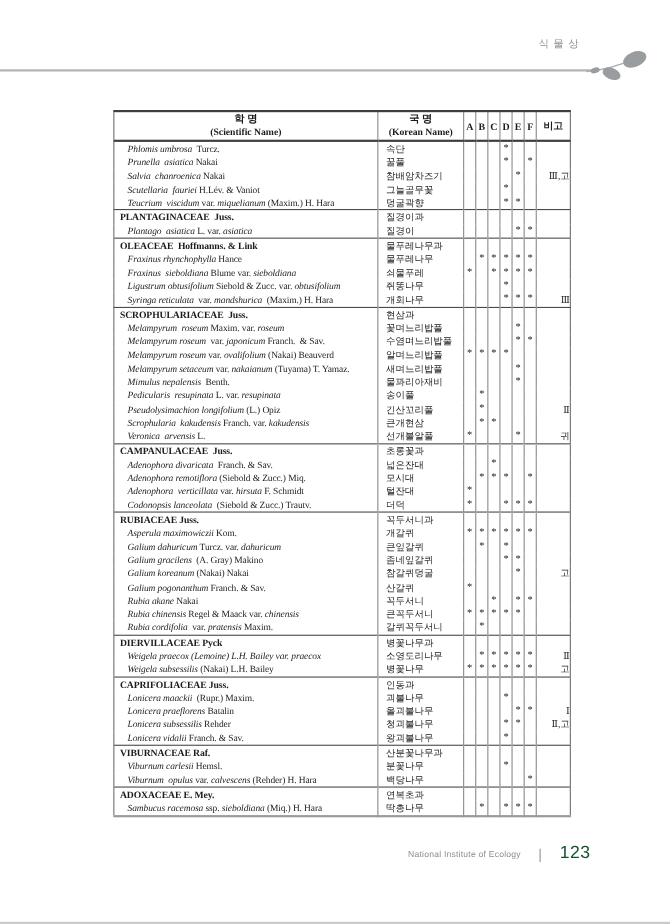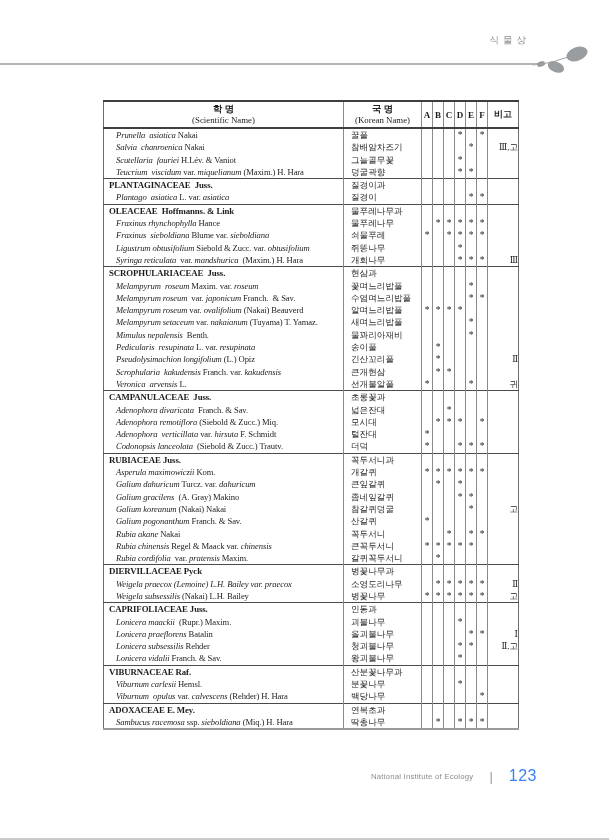--- a/index.html
+++ b/index.html
@@ -15,21 +15,21 @@
   
   table.flora{position:absolute;left:103px;top:100px;width:415px;border-collapse:collapse;table-layout:fixed;}
   table.flora{border-top:2px solid #3f3f3f;border-bottom:2px solid #9a9a9a;
               border-left:1px solid #6e6e6e;border-right:1px solid #6e6e6e;}
   col.c-sci{width:240px;} col.c-kor{width:78px;} col.c-mk{width:11px;} col.c-note{width:31px;}
 
   thead th{border-bottom:2px solid #3f3f3f;border-left:1px solid #8a8a8a;
            font-weight:bold;padding:0;height:25px;vertical-align:middle;background:#fff;}
   thead th:first-child{border-left:none;}
   .h-ko{font-size:9.4px;line-height:1.25;font-weight:bold;}
-  .h-en{font-size:8.8px;line-height:1.1;font-weight:normal;}
+  .h-en{font-size:8.8px;line-height:1.1;font-weight:bold;}
   .h-mk{font-size:9px;}
   .h-note{font-size:9px;}
 
   tbody td{padding:0;height:12.3px;line-height:12.3px;border-left:1px solid #8a8a8a;
            vertical-align:middle;overflow:hidden;}
   tbody td:first-child{border-left:none;}
   tr.fam td{border-top:1px solid #4a4a4a;}
 
   td.sci{padding-left:12px;font-size:8.6px;white-space:pre;letter-spacing:-0.1px;}
   tr.fam td.sci{padding-left:5px;font-weight:bold;font-size:8.8px;font-family:Liberation Serif, serif;}
@@ -37,21 +37,21 @@
   tr.fam td.kor{font-weight:normal;}
   td.mk{text-align:center;font-size:9.5px;}
   td.note{text-align:right;font-size:8.6px;white-space:nowrap;}
   .it{font-style:italic;}
 
   
   .footer{position:absolute;top:767px;right:72px;display:flex;align-items:center;gap:16px;
           font-family:"Liberation Sans","DejaVu Sans",sans-serif;}
   .footer .pub{font-size:7.8px;color:#8c8c8c;letter-spacing:0.2px;}
   .footer .sep{font-size:13px;color:#9a9a9a;font-weight:300;}
-  .footer .pagenum{font-size:16px;color:#3b82f6;letter-spacing:0.5px;}
+  .footer .pagenum{font-size:16px;color:#14532d;letter-spacing:0.5px;}
 
   .bottom-edge{position:absolute;left:0;bottom:0;width:100%;height:2px;background:#c9c9c9;}
 </style>
 </head>
 <body>
 
 <div class="page">
 
   <div class="top-rule"></div>
   <div class="section-label">식물상</div>
@@ -88,20 +88,31 @@
         <th class="h-mk">B</th>
         <th class="h-mk">C</th>
         <th class="h-mk">D</th>
         <th class="h-mk">E</th>
         <th class="h-mk">F</th>
         <th class="h-note">비고</th>
       </tr>
     </thead>
     <tbody id="tbody">
         <tr class="sp">
+          <td class="sci"><span class="it">Phlomis umbrosa</span><span>  Turcz.</span></td>
+          <td class="kor">속단</td>
+          <td class="mk"></td>
+          <td class="mk"></td>
+          <td class="mk"></td>
+          <td class="mk">*</td>
+          <td class="mk"></td>
+          <td class="mk"></td>
+          <td class="note"></td>
+        </tr>
+        <tr class="sp">
           <td class="sci"><span class="it">Prunella  asiatica</span><span> Nakai</span></td>
           <td class="kor">꿀풀</td>
           <td class="mk"></td>
           <td class="mk"></td>
           <td class="mk"></td>
           <td class="mk">*</td>
           <td class="mk"></td>
           <td class="mk">*</td>
           <td class="note"></td>
         </tr>

